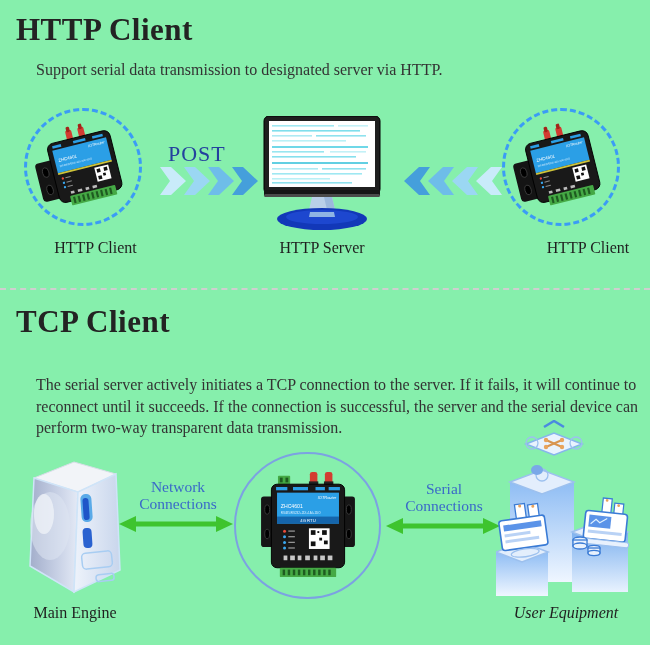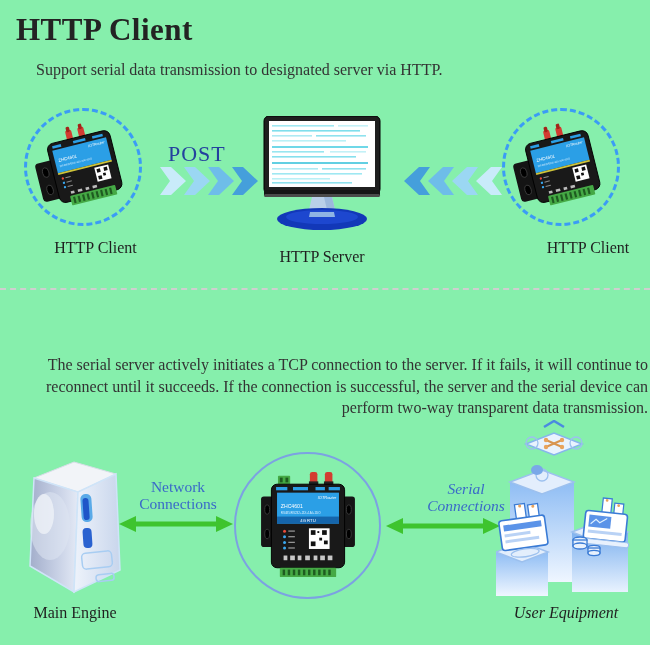--- a/index.html
+++ b/index.html
@@ -5,51 +5,51 @@
   * { margin:0; padding:0; box-sizing:border-box; }
   body { background:#fff; font-family:"Liberation Serif", serif; }
   .page { position:relative; width:650px; height:645px; background:#86efac; overflow:hidden; }
 
   .h1 { position:absolute; left:16px; font-size:31px; font-weight:bold; color:#232323; letter-spacing:.5px; }
   .h1.http { top:12px; }
   .h1.tcp  { top:304px; }
 
   .para { position:absolute; left:16px; font-size:16px; color:#333; line-height:21.5px;margin-left:20px; }
   .para.sub { top:59px; width:600px; }
-  .para.tcpdesc { top:354px; width:612px;text-align:right; }
+  .para.tcpdesc { top:374px; width:612px; }
 
   .divider { position:absolute; left:0; top:288px; width:650px; border-top:2px dashed #cfcfcf; }
 
   .dashed-circle { position:absolute; width:118px; height:118px; border:3px dashed #3b9cf5; border-radius:50%;
                    display:flex; align-items:center; justify-content:center; }
   .dashed-circle.left  { left:24px; top:108px; }
   .dashed-circle.right { left:502px; top:108px; }
 
   .solid-circle { position:absolute; left:234px; top:452px; width:147px; height:147px;
                   border:2px solid #7ca2e2; border-radius:50%;
                   display:flex; align-items:center; justify-content:center; }
 
   .caption { position:absolute; font-size:16px; color:#1f1f1f; text-align:center; }
   .caption.c1 { left:33px;  top:239px; width:125px; }
-  .caption.c2 { left:247px; top:248px; width:150px;text-align:center; }
+  .caption.c2 { left:247px; top:239px; width:150px;text-align:center; }
   .caption.c3 { left:518px; top:239px; width:140px; }
   .caption.c4 { left:13px;  top:604px; width:124px; }
   .caption.c5 { left:487px; top:604px; width:158px;font-style:italic; }
 
   .verb { position:absolute; font-size:22px; color:#24419e; text-align:left; letter-spacing:1px; }
   .verb.post { left:168px; top:141px; width:92px; }
   .verb.get  { left:402px; top:141px; width:86px; }
 
   .chevrons { position:absolute; top:167px; }
   .chevrons.post { left:160px; }
   .chevrons.get  { left:402px; transform:scaleX(-1); }
 
   .conn-label { position:absolute; font-size:15.5px; line-height:17px; color:#3a6ac8; text-align:center; }
   .conn-label.net { left:124px; top:478px; width:108px; }
-  .conn-label.ser { left:414px; top:480px; width:104px;font-style:italic; }
+  .conn-label.ser { left:392px; top:480px; width:104px; }
 
   .green-arrow { position:absolute; }
   .green-arrow.net { left:119px; top:514px; }
   .green-arrow.ser { left:386px; top:516px; }
 
   .monitor { position:absolute; left:260px; top:116px; }
   .tower   { position:absolute; left:22px;  top:456px; }
   .usereq  { position:absolute; left:496px; top:420px; }
 
   svg text { font-family:"Liberation Sans", sans-serif; }
@@ -200,20 +200,21 @@
       </g>
     </svg>
   </div>
 
   <div class="caption c1">HTTP Client</div>
   <div class="caption c2">HTTP Server</div>
   <div class="caption c3">HTTP Client</div>
 
   <div class="divider"></div>
 
+  <div class="h1 tcp">TCP Client</div>
   <div class="para tcpdesc">The serial server actively initiates a TCP connection to the server. If it fails, it will continue to reconnect until it succeeds. If the connection is successful, the server and the serial device can perform two-way transparent data transmission.</div>
 
   <svg class="tower" width="104" height="146" viewBox="0 0 104 146">
     <defs>
       <linearGradient id="gFace" x1="0" y1="0" x2="1" y2="0">
         <stop offset="0" stop-color="#a3aecb"></stop>
           <stop offset="0.55" stop-color="#c6cfe4"></stop>
           <stop offset="1" stop-color="#e4eaf6"></stop>
       </linearGradient>
       <linearGradient id="gSide" x1="0" y1="0" x2="1" y2="0">

